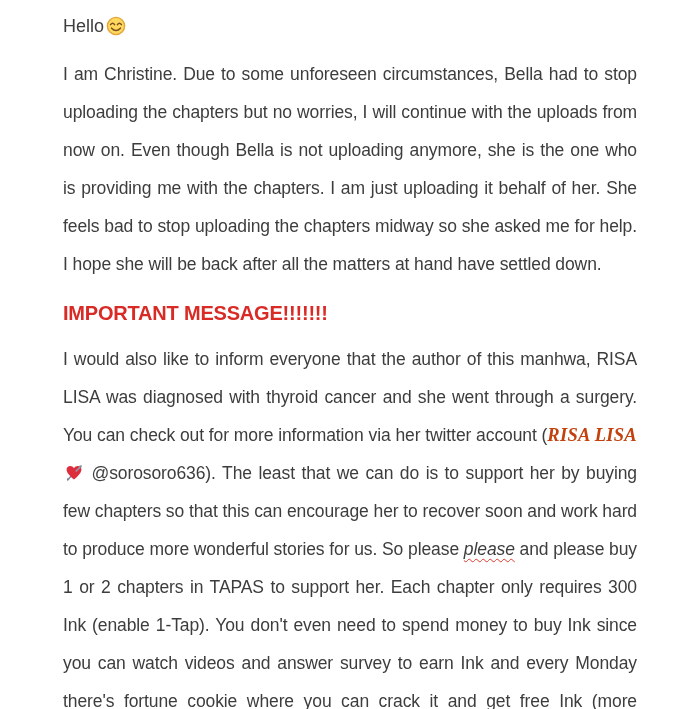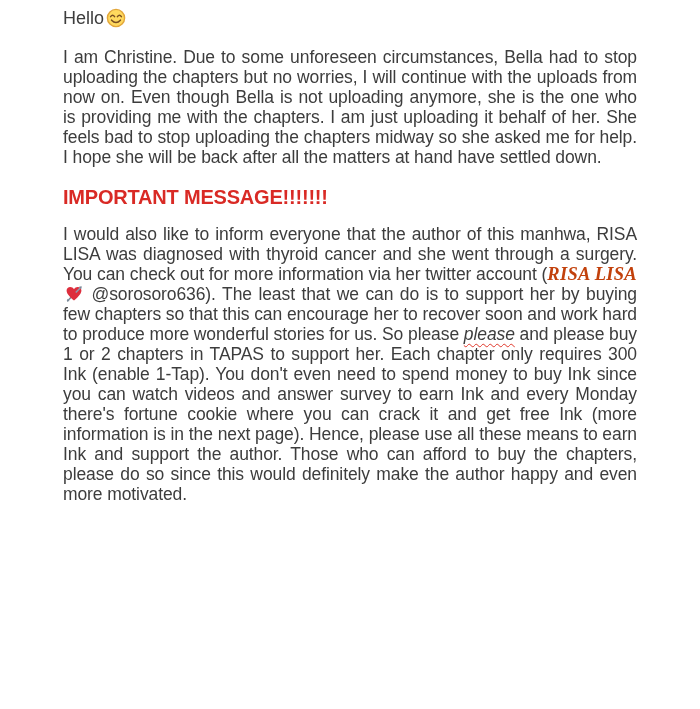--- a/index.html
+++ b/index.html
@@ -7,39 +7,39 @@
     width: 700px;
     height: 709px;
     background: #ffffff;
     overflow: hidden;
     font-family: "Liberation Sans", sans-serif;
   }
   .page {
     box-sizing: border-box;
     width: 700px;
     height: 691px;
-    padding: 5px 63px 0 63px;
+    padding: 13px 63px 0 63px;
     background: #ffffff;
   }
   .greeting {
     font-size: 18px;
     line-height: 26px;
     color: #3d3d3d;
     margin: 0 0 16px 0;
     display: flex;
     align-items: center;
   }
   .emoji-svg {
     display: inline-block;
     vertical-align: -4px;
   }
   .greeting .emoji-svg { margin-left: 2px; }
   p.para {
     font-size: 17.5px;
-    line-height: 20px;
+    line-height: 38px;
     letter-spacing: -0.1px;
     color: #3d3d3d;
     text-align: justify;
     margin: 0 0 12px 0;
   }
   h2.important {
     font-size: 20px;
     line-height: 26px;
     font-weight: 700;
     color: #d92a25;

